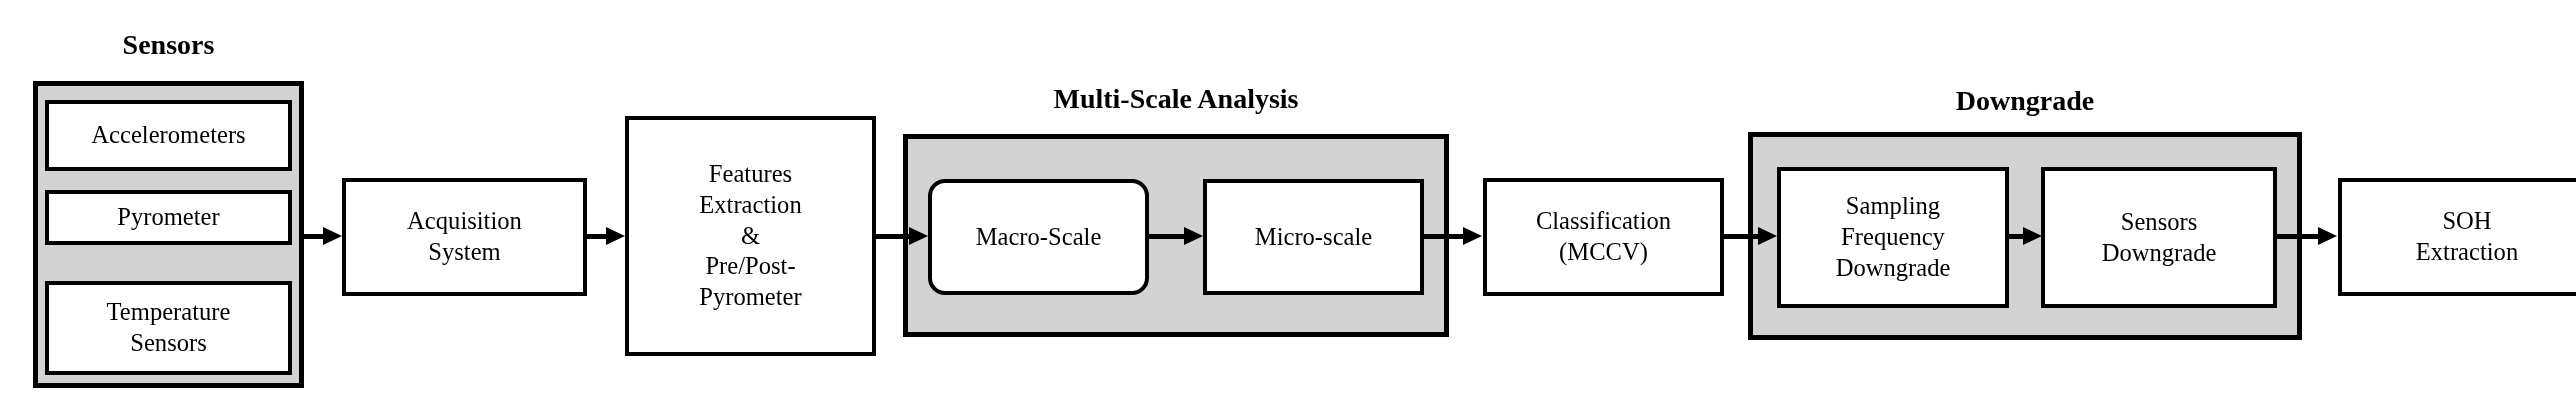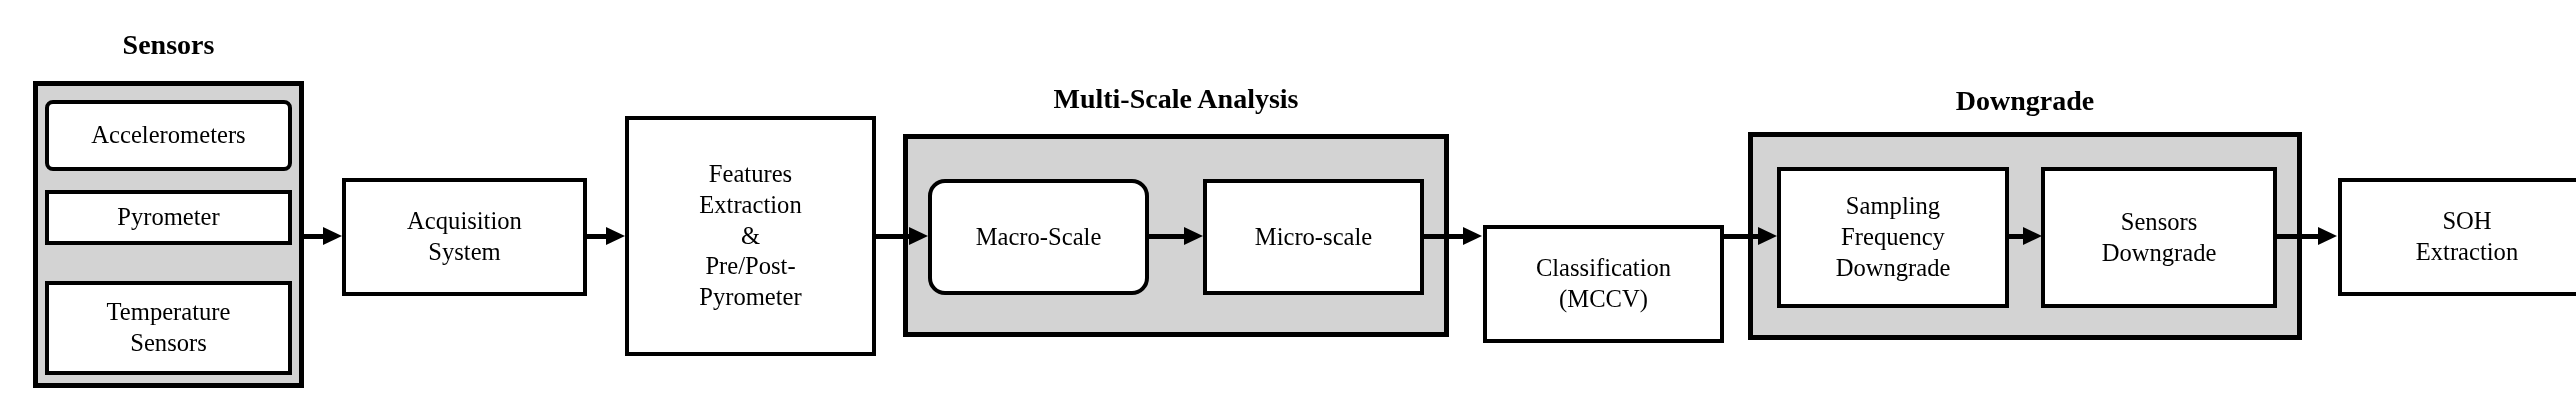--- a/index.html
+++ b/index.html
@@ -64,21 +64,21 @@
 
   <div class="gtitle" style="left:33px;top:29.5px;width:271px;">Sensors</div>
   <div class="group" style="left:33px;top:81px;width:271px;height:307px;"></div>
 
   <div class="gtitle" style="left:903px;top:84px;width:546px;">Multi-Scale Analysis</div>
   <div class="group" style="left:903px;top:134px;width:546px;height:203px;"></div>
 
   <div class="gtitle" style="left:1748px;top:86px;width:554px;">Downgrade</div>
   <div class="group" style="left:1748px;top:132px;width:554px;height:208px;"></div>
 
-  <div class="box" style="left:45px;top:100px;width:247px;height:71px;border-radius:8px;">
+  <div class="box" style="left:45px;top:100px;width:247px;height:71px;">
     <span>Accelerometers</span>
   </div>
   <div class="box" style="left:45px;top:190px;width:247px;height:55px;">
     <span>Pyrometer</span>
   </div>
   <div class="box" style="left:45px;top:281px;width:247px;height:94px;">
     <span>Temperature</span>
     <span>Sensors</span>
   </div>
 
@@ -95,21 +95,21 @@
     <span>Pyrometer</span>
   </div>
 
   <div class="box" style="left:928px;top:179px;width:221px;height:116px;border-radius:17px;">
     <span>Macro-Scale</span>
   </div>
   <div class="box" style="left:1203px;top:179px;width:221px;height:116px;">
     <span>Micro-scale</span>
   </div>
 
-  <div class="box" style="left:1483px;top:178px;width:241px;height:118px;margin-top:47px;">
+  <div class="box" style="left:1483px;top:178px;width:241px;height:118px;">
     <span>Classification</span>
     <span>(MCCV)</span>
   </div>
 
   <div class="box" style="left:1777px;top:167px;width:232px;height:141px;">
     <span>Sampling</span>
     <span>Frequency</span>
     <span>Downgrade</span>
   </div>
   <div class="box" style="left:2041px;top:167px;width:236px;height:141px;">

